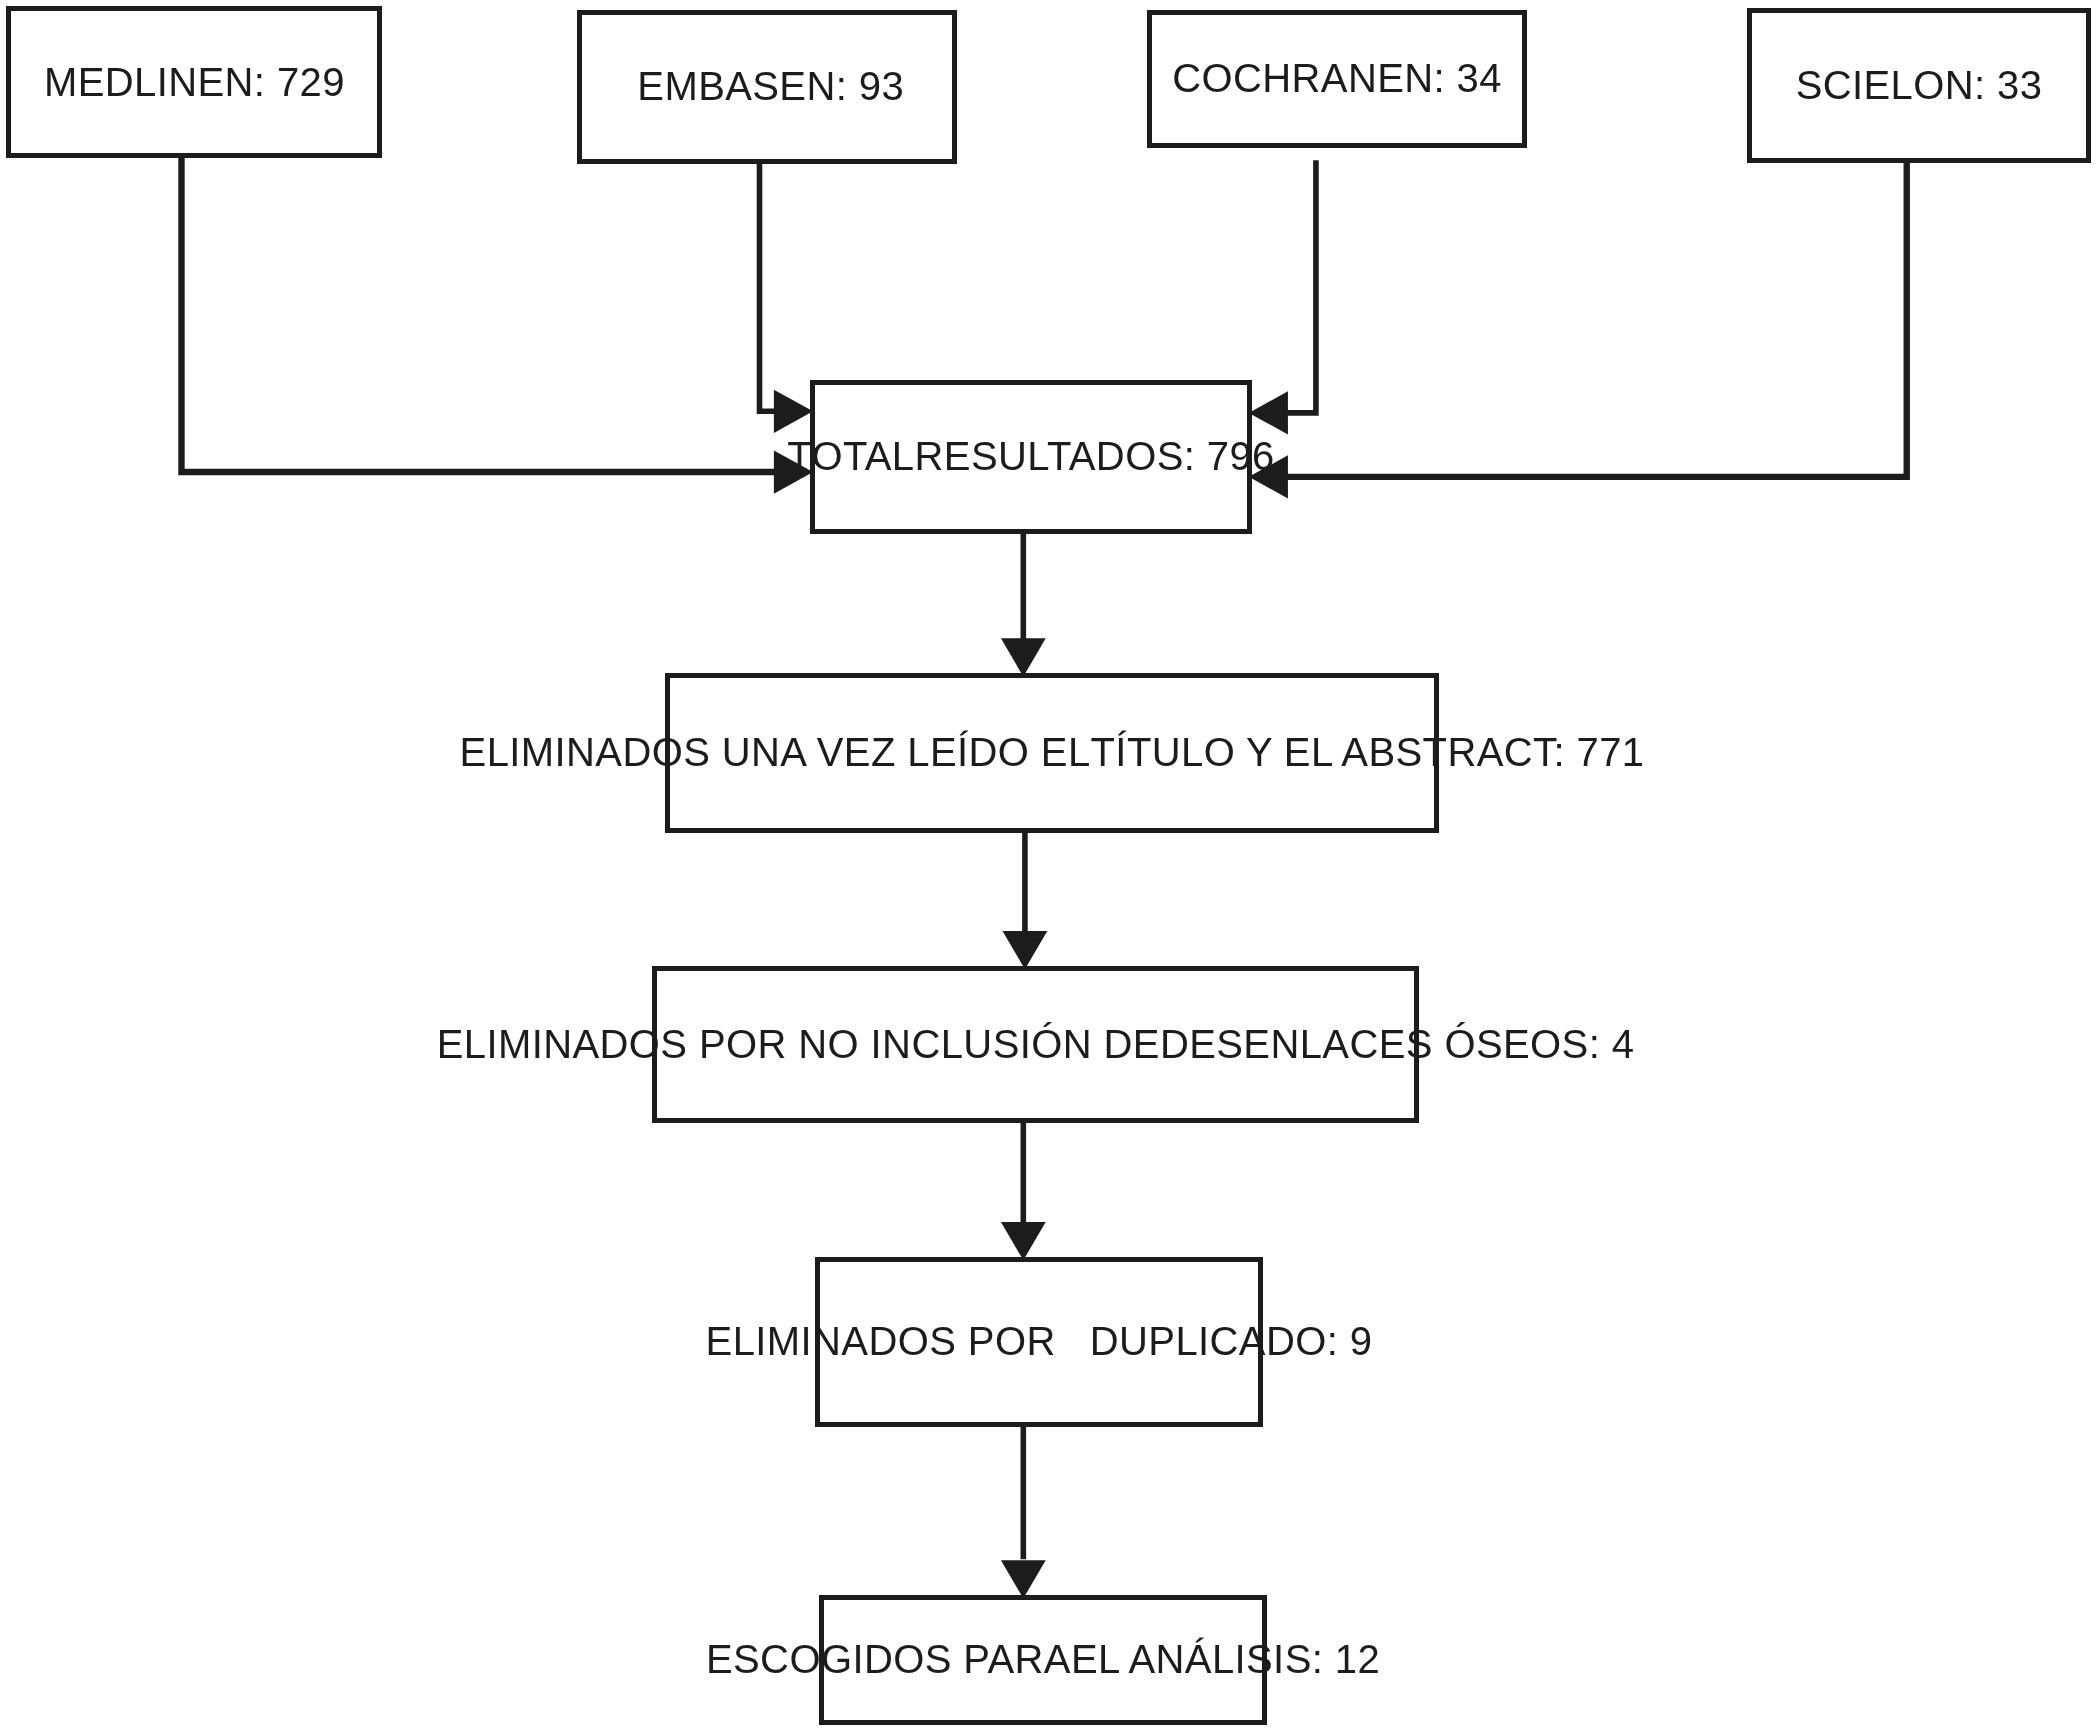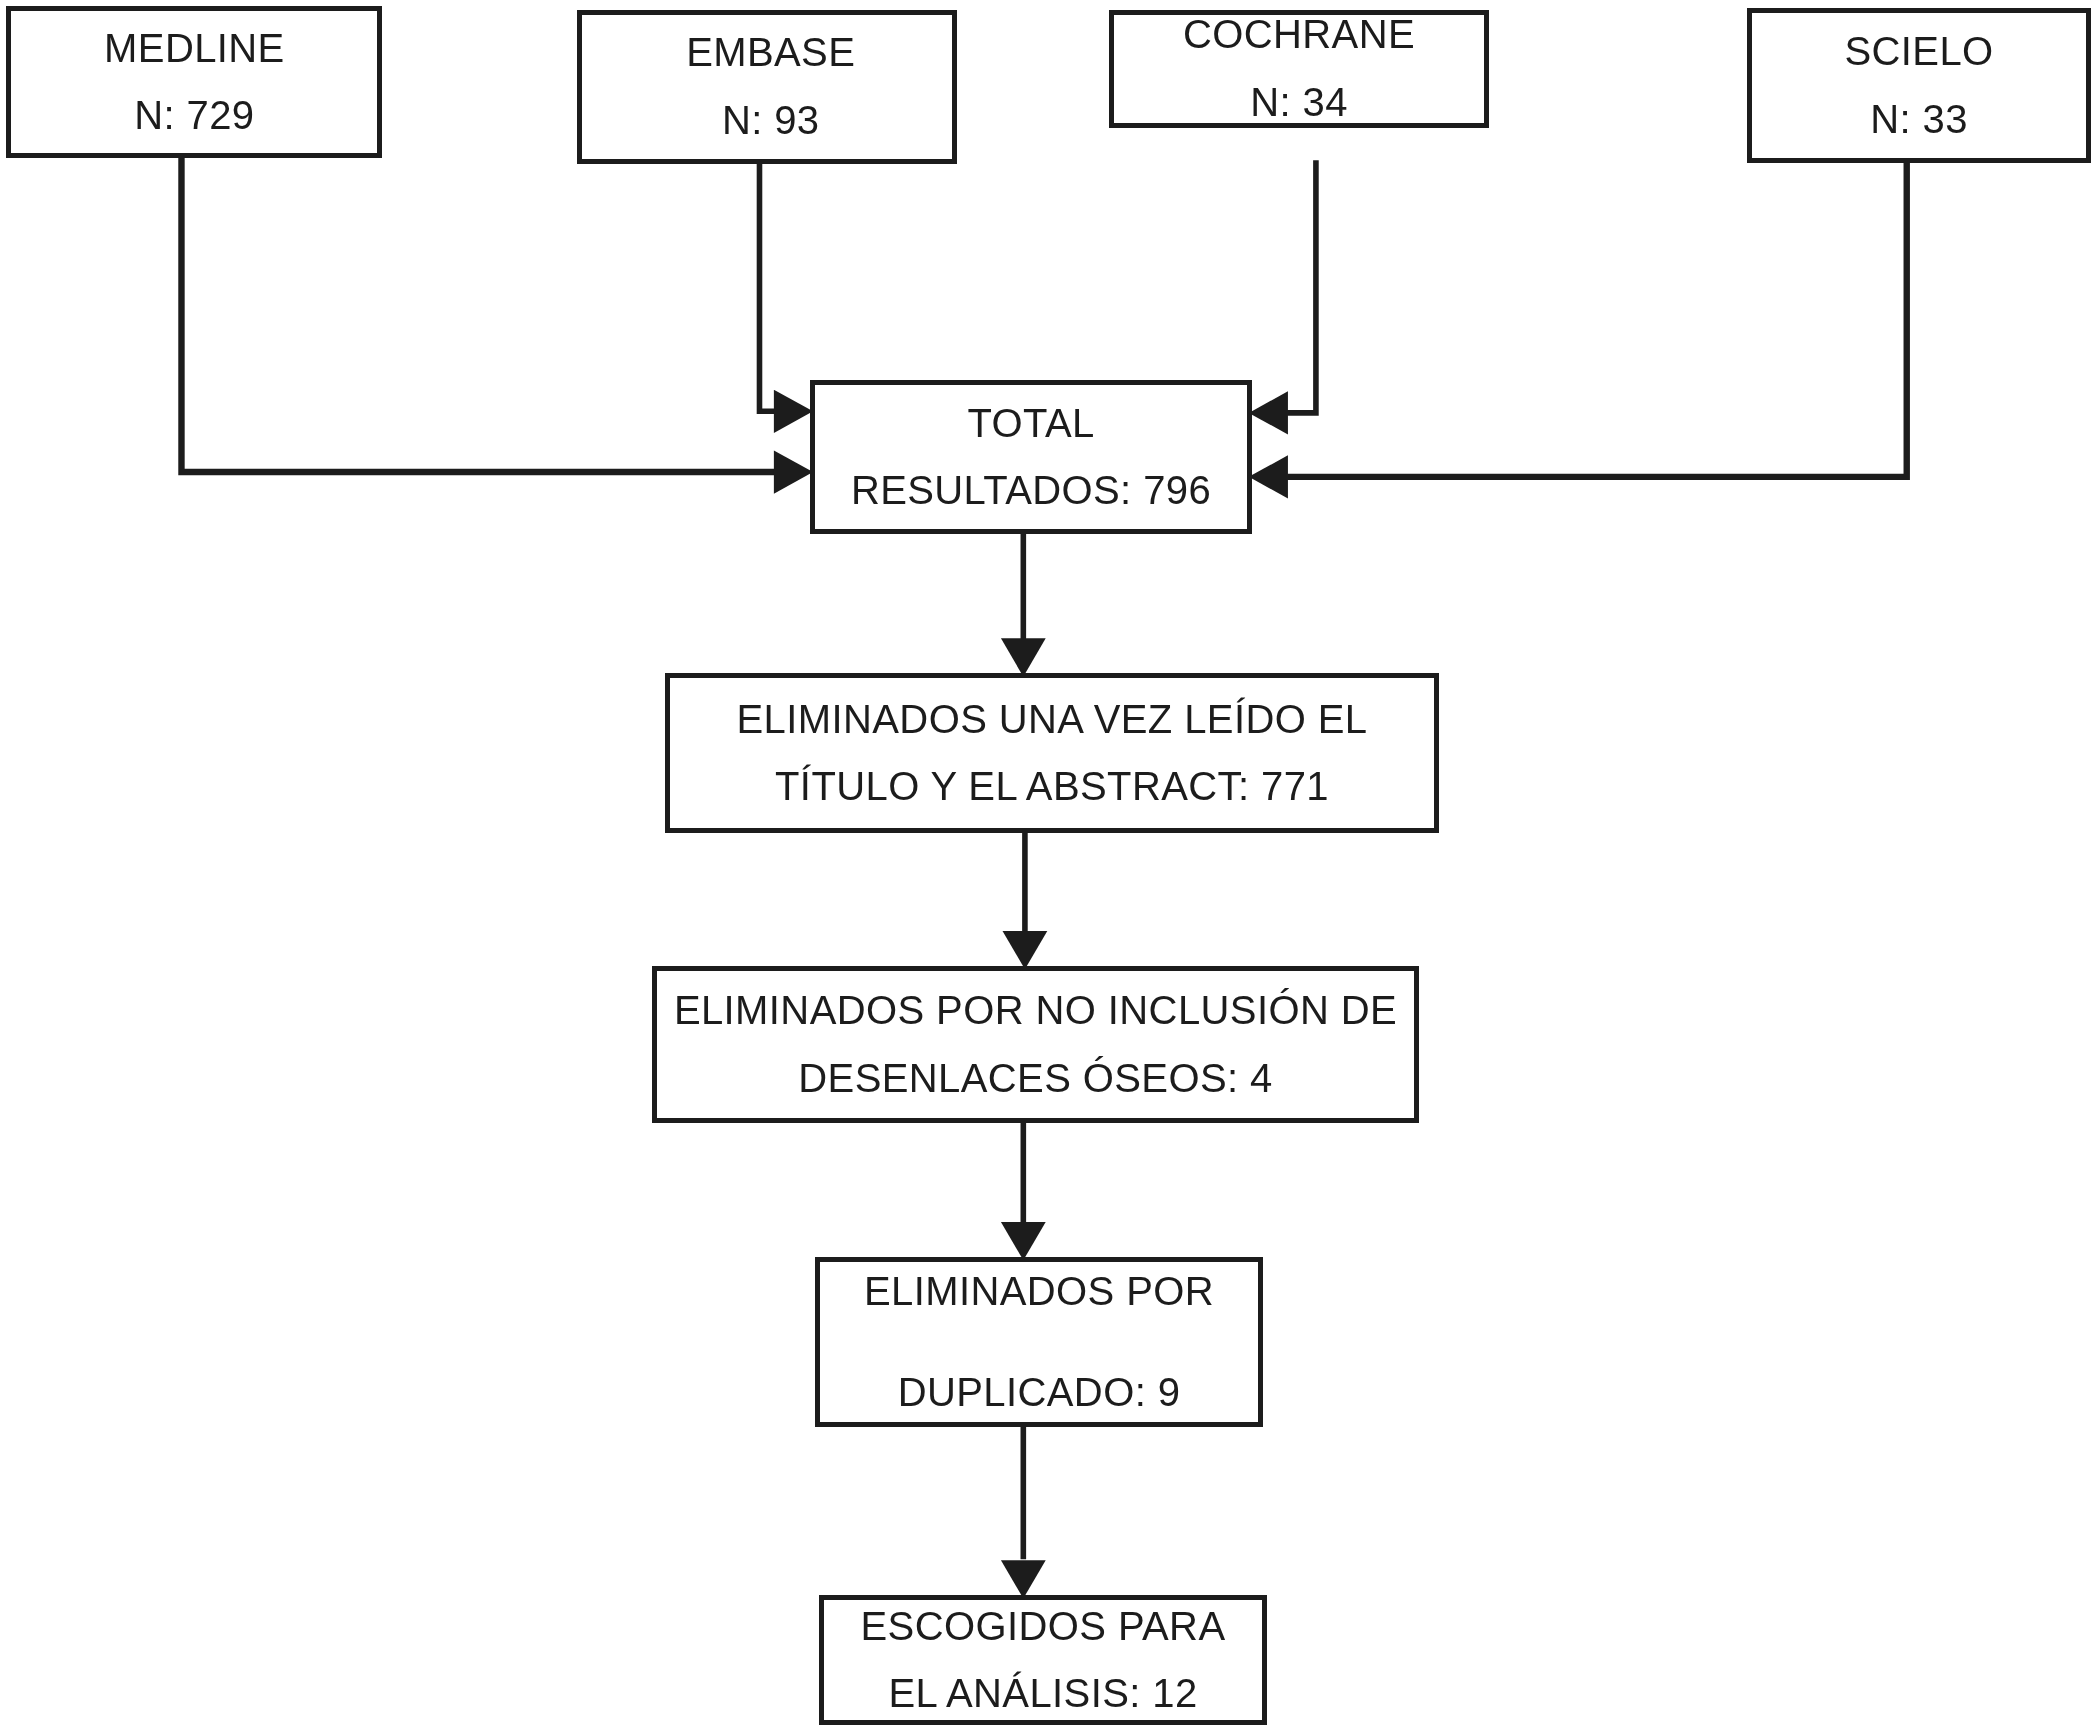--- a/index.html
+++ b/index.html
@@ -15,35 +15,35 @@
     position: absolute;
     left: 0; top: 0;
     width: 2097px; height: 1730px;
   }
   .node {
     position: absolute;
     box-sizing: border-box;
     background: #ffffff;
     border: 5.6px solid #1c1c1c;
     display: flex;
-    flex-direction: column;
+    flex-direction: row;
     align-items: center;
     justify-content: center;
     text-align: center;
     color: #1c1c1c;
     font-size: 40px;
     line-height: 1.68;
     letter-spacing: 0.4px;
     padding: 0 9.6px;
     white-space: nowrap;
   }
   
   .n-medline   { left: 6.4px;    top: 6.4px;    width: 376px; height: 152px; }
   .n-embase    { left: 577px;  top: 9.6px;   width: 380px; height: 154px; padding-left: 17px; }
-  .n-cochrane  { left: 1109px; top: 9.6px;   width: 380px; height: 118px; text-align: right; }
+  .n-cochrane  { left: 1147px; top: 9.6px;   width: 380px; height: 138px; text-align: right; }
   .n-scielo    { left: 1747px; top: 8px;   width: 344px; height: 155px; }
   .n-total     { left: 810px; top: 380px;  width: 442px; height: 154px; }
   .n-titleabs  { left: 665px;  top: 673px;  width: 774px; height: 160px; }
   .n-oseos     { left: 652px;  top: 966px; width: 767px; height: 157px; }
   .n-duplicado { left: 815px; top: 1257px; width: 448px; height: 170px; gap: 34px; }
   .n-escogidos { left: 819px; top: 1595px; width: 448px; height: 130px; }
   .stroke { stroke: #1c1c1c; fill: none; }
   .fillhead { fill: #1c1c1c; stroke: none; }
 </style>
 </head>

